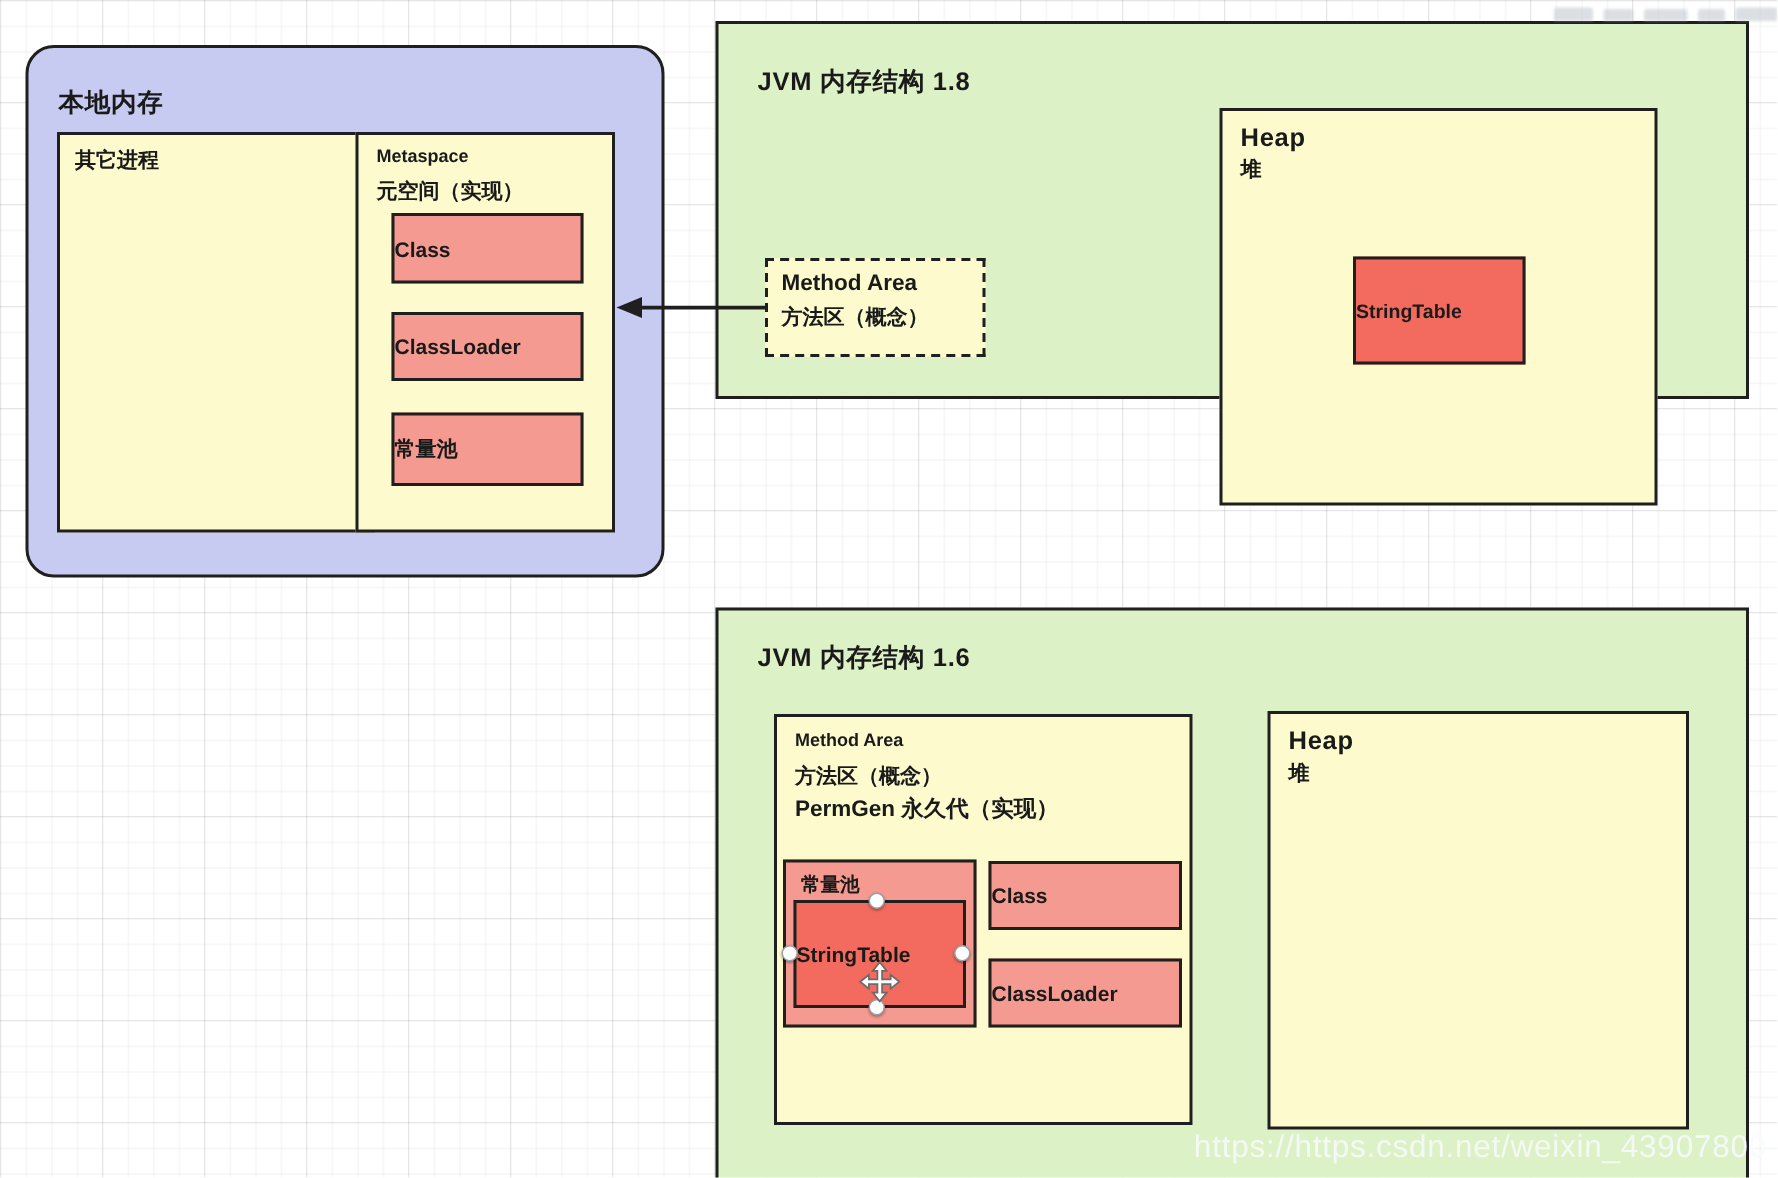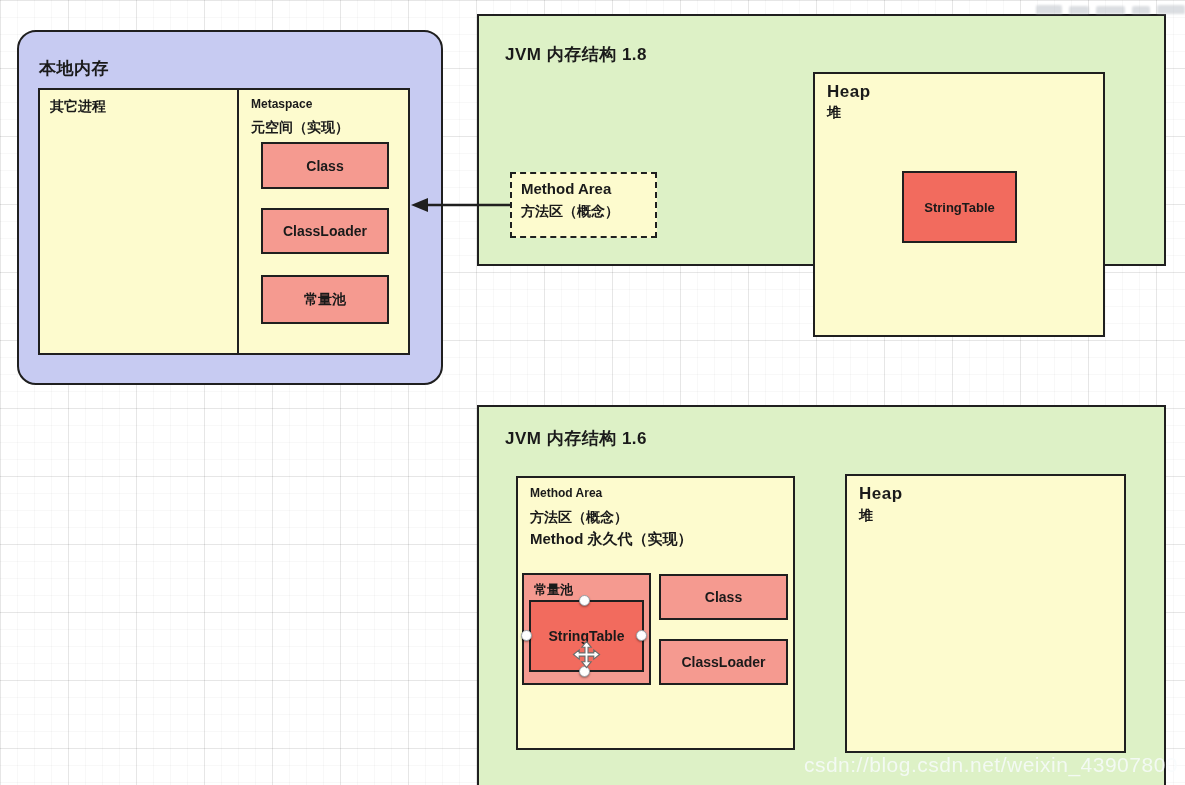--- a/index.html
+++ b/index.html
@@ -20,21 +20,21 @@
   }
   .shape{position:absolute;border:2px solid var(--border);}
   .purple-fill{background:var(--purple);}
   .yellow-fill{background:var(--yellow);}
   .green-fill{background:var(--green);}
   .salmon-fill{background:var(--salmon);}
   .red-fill{background:var(--red);}
   .big-title{font-size:17px;font-weight:700;letter-spacing:.5px;}
   .med-title{font-size:12px;font-weight:700;}
   .sm-title{font-size:14px;font-weight:700;}
-  .block{position:absolute;border:2px solid var(--border);display:flex;align-items:center;justify-content:center;font-size:14px;font-weight:700;}
+  .block{position:absolute;border:2px solid var(--border);display:flex;align-items:center;font-size:14px;font-weight:700;}
   .corner-label{position:absolute;left:10px;top:8px;}
   .dashed{border:2px dashed var(--border);background:var(--yellow);}
   .handle{position:absolute;width:11px;height:11px;border-radius:50%;background:#fff;border:1px solid #9aa0a6;box-shadow:0 1px 2px rgba(0,0,0,.35);}
   .wm{position:absolute;font-size:21px;font-weight:400;color:rgba(248,251,252,0.82);letter-spacing:.5px;white-space:nowrap;}
   .wm-top{position:absolute;display:flex;gap:7px;align-items:flex-end;filter:blur(1px);opacity:.5;overflow:hidden;}
   .wm-top i{display:block;background:#b9bfc6;border-radius:2px;}
 </style>
 </head>
 <body>
 
@@ -84,21 +84,21 @@
     <line x1="103" y1="11" x2="16" y2="11" stroke="#1f1f1f" stroke-width="2.5"></line>
     <polygon points="3,11 20,4 20,18" fill="#1f1f1f"></polygon>
   </svg>
 
   <div class="shape green-fill" style="left:477px;top:405px;width:689px;height:476px;">
     <div class="big-title" style="position:absolute;left:26px;top:20px;">JVM 内存结构 1.6</div>
 
     <div class="shape yellow-fill" style="left:37px;top:69px;width:279px;height:274px;">
       <div class="med-title" style="position:absolute;left:12px;top:8px;">Method Area</div>
       <div class="sm-title" style="position:absolute;left:12px;top:31px;">方法区（概念）</div>
-      <div class="med-title" style="position:absolute;left:12px;top:52px;font-size:15px;">Method 永久代（实现）</div>
+      <div class="med-title" style="position:absolute;left:12px;top:52px;font-size:15px;">PermGen 永久代（实现）</div>
 
       <div class="shape salmon-fill" style="left:4px;top:95px;width:129px;height:112px;">
         <div class="corner-label" style="font-size:13px;font-weight:700;top:6px;">常量池</div>
         <div class="block red-fill" style="left:5px;top:25px;width:115px;height:72px;font-size:14px;">
           <span>StringTable</span>
         </div>
       </div>
 
       <div class="block salmon-fill" style="left:141px;top:96px;width:129px;height:46px;">
         <span>Class</span>
@@ -116,21 +116,21 @@
 
   <div class="handle" style="left:579px;top:595px;"></div>
   <div class="handle" style="left:579px;top:666px;"></div>
   <div class="handle" style="left:521px;top:630px;"></div>
   <div class="handle" style="left:636px;top:630px;"></div>
 
   <svg style="position:absolute;left:572px;top:640px;width:29px;height:29px;" viewBox="0 0 30 30">
     <path d="M15 1.5 L19.8 7.5 L16.6 7.5 L16.6 13.4 L22.5 13.4 L22.5 10.2 L28.5 15 L22.5 19.8 L22.5 16.6 L16.6 16.6 L16.6 22.5 L19.8 22.5 L15 28.5 L10.2 22.5 L13.4 22.5 L13.4 16.6 L7.5 16.6 L7.5 19.8 L1.5 15 L7.5 10.2 L7.5 13.4 L13.4 13.4 L13.4 7.5 L10.2 7.5 Z" fill="#ffffff" stroke="#6b6b6b" stroke-width="1.2"></path>
   </svg>
 
-  <div class="wm" style="right:7px;top:753px;">csdn://blog.csdn.net/weixin_43907800</div>
+  <div class="wm" style="right:7px;top:753px;">https://https.csdn.net/weixin_43907800</div>
   <div class="wm-top" style="left:1036px;top:0;width:149px;height:14px;">
     <i style="width:26px;height:18px;margin-bottom:-9px;"></i>
     <i style="width:20px;height:16px;margin-bottom:-8px;"></i>
     <i style="width:30px;height:18px;margin-bottom:-10px;"></i>
     <i style="width:18px;height:15px;margin-bottom:-7px;"></i>
     <i style="width:28px;height:18px;margin-bottom:-9px;"></i>
   </div>
 
 </div>
 

